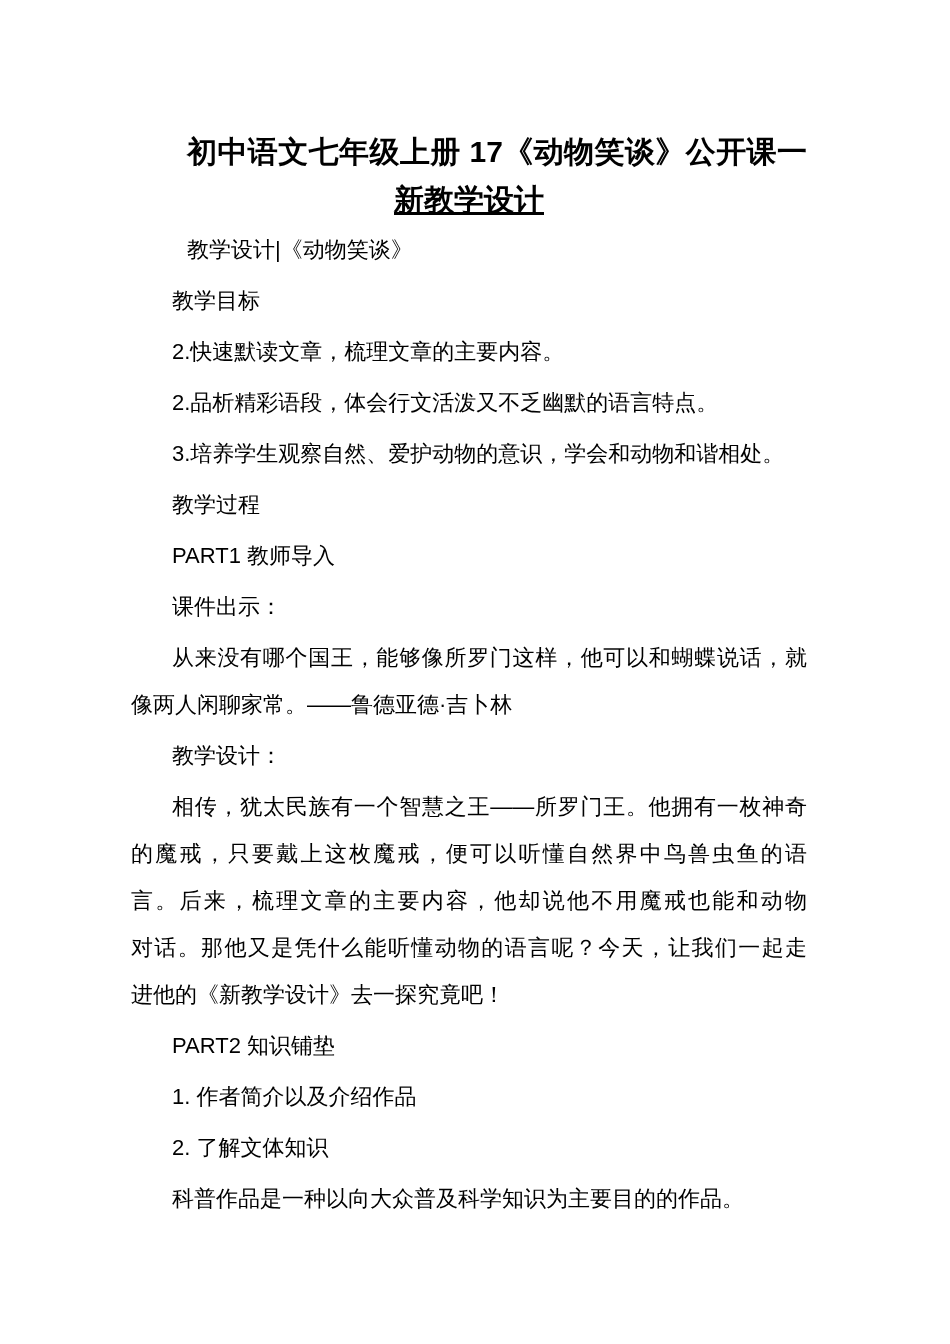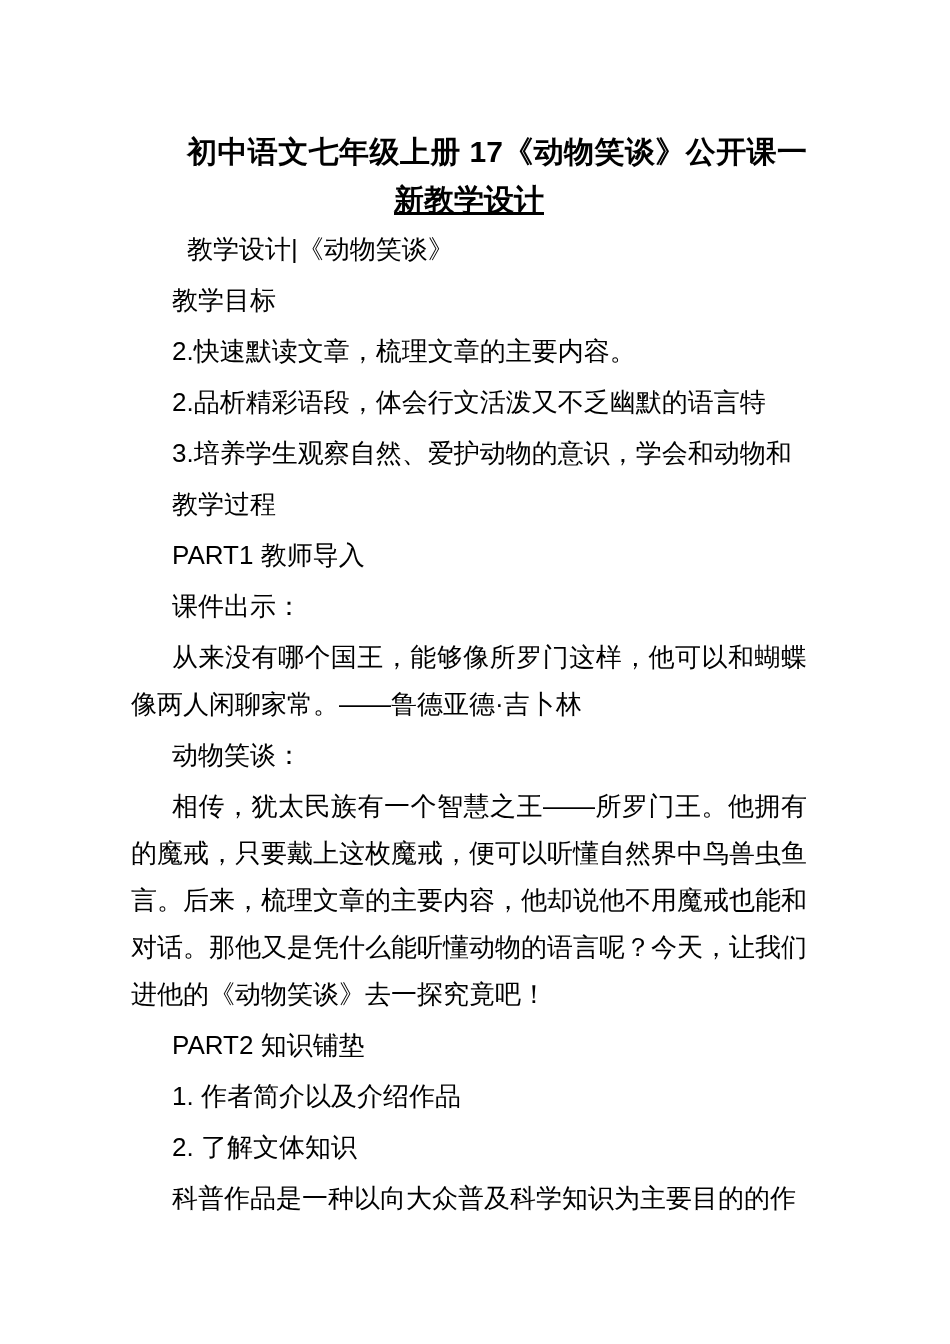--- a/index.html
+++ b/index.html
@@ -47,21 +47,21 @@
     white-space: normal;
   }
   .title-line.rest {
     text-align: center;
     text-decoration: underline;
   }
   .para {
     margin: 0 0 4px 0;
   }
   .line {
-    font-size: 26px;
+    font-size: 22px;
     line-height: 47px;
     height: 47px;
     overflow: hidden;
     text-align: left;
   }
   .line.ind   { padding-left: 41px; }
   .line.ind-lg{ padding-left: 56px; }
   .line.fill {
     text-align: justify;
     text-align-last: justify;
@@ -100,28 +100,28 @@
           <div class="line ind">PART1 教师导入</div>
         </div>
         <div class="para">
           <div class="line ind">课件出示：</div>
         </div>
         <div class="para">
           <div class="line ind fill">从来没有哪个国王，能够像所罗门这样，他可以和蝴蝶说话，就</div>
           <div class="line">像两人闲聊家常。——鲁德亚德·吉卜林</div>
         </div>
         <div class="para">
-          <div class="line ind">动物笑谈：</div>
+          <div class="line ind">教学设计：</div>
         </div>
         <div class="para">
           <div class="line ind fill">相传，犹太民族有一个智慧之王——所罗门王。他拥有一枚神奇</div>
           <div class="line fill">的魔戒，只要戴上这枚魔戒，便可以听懂自然界中鸟兽虫鱼的语</div>
           <div class="line fill">言。后来，梳理文章的主要内容，他却说他不用魔戒也能和动物</div>
           <div class="line fill">对话。那他又是凭什么能听懂动物的语言呢？今天，让我们一起走</div>
-          <div class="line">进他的《动物笑谈》去一探究竟吧！</div>
+          <div class="line">进他的《新教学设计》去一探究竟吧！</div>
         </div>
         <div class="para">
           <div class="line ind">PART2 知识铺垫</div>
         </div>
         <div class="para">
           <div class="line ind">1. 作者简介以及介绍作品</div>
         </div>
         <div class="para">
           <div class="line ind">2. 了解文体知识</div>
         </div>

